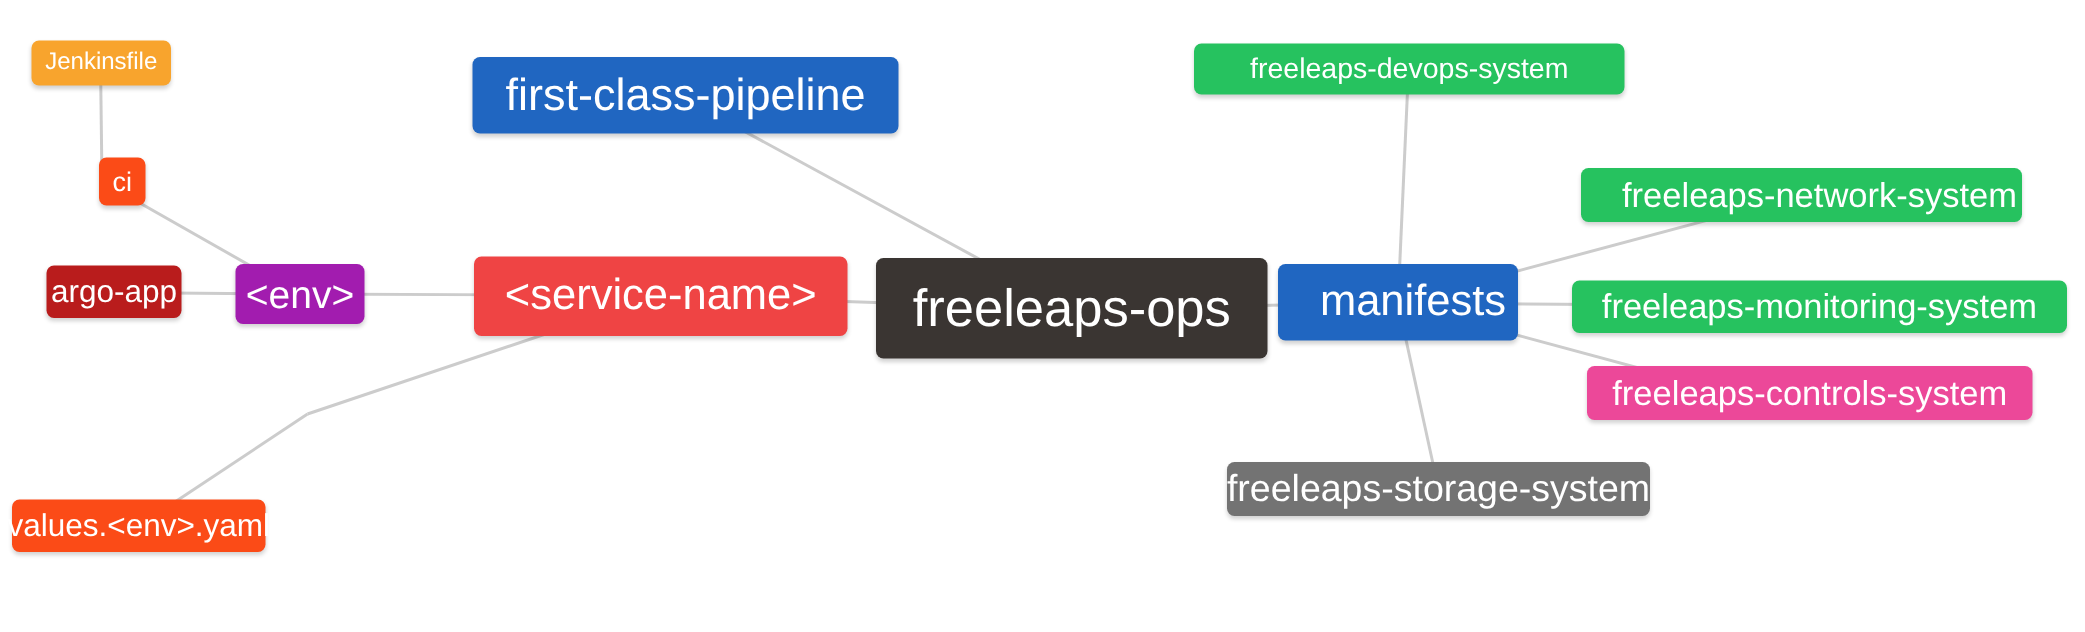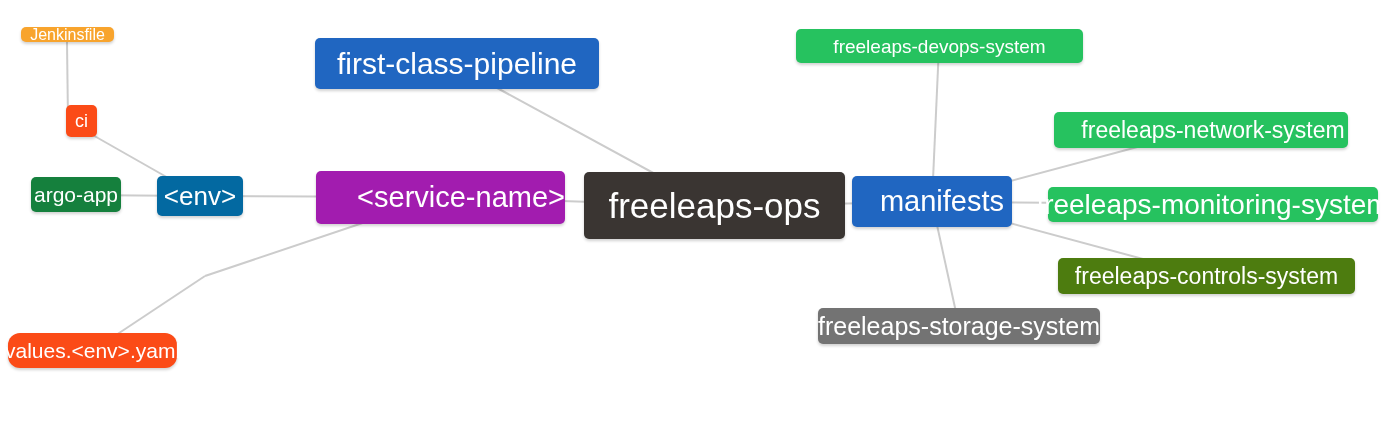--- a/index.html
+++ b/index.html
@@ -59,70 +59,70 @@
     <line x1="453" y1="64" x2="714" y2="206" style="stroke: rgb(204, 204, 204);"></line>
     <line x1="440" y1="197" x2="714" y2="206" style="stroke: rgb(204, 204, 204);"></line>
     <line x1="714" y1="206" x2="932" y2="202" style="stroke: rgb(204, 204, 204);"></line>
     <line x1="932" y1="202" x2="939" y2="46" style="stroke: rgb(204, 204, 204);"></line>
     <line x1="932" y1="202" x2="1201" y2="130" style="stroke: rgb(204, 204, 204);"></line>
     <line x1="932" y1="202" x2="1214" y2="204" style="stroke: rgb(204, 204, 204);"></line>
     <line x1="932" y1="202" x2="1206" y2="276" style="stroke: rgb(204, 204, 204);"></line>
     <line x1="932" y1="202" x2="959" y2="326" style="stroke: rgb(204, 204, 204);"></line>
   </svg>
 
-  <div class="node" style="left: 21px; top: 27px; width: 93px; height: 15px; font-size: 16px; background: rgb(248, 164, 45); text-align: right;">
+  <div class="node" style="left: 21px; top: 27px; width: 93px; height: 30px; font-size: 16px; background: rgb(248, 164, 45); text-align: right;">
     <span>Jenkinsfile</span>
   </div>
 
   <div class="node" style="left: 53px; top: 105px; width: 31px; height: 32px; font-size: 18px; background: rgb(251, 75, 23); margin-left: 13px;">
     <span>ci</span>
   </div>
 
-  <div class="node" style="left: 31px; top: 177px; width: 90px; height: 35px; font-size: 21px; background: #15803d;">
+  <div class="node" style="left: 31px; top: 177px; width: 90px; height: 35px; font-size: 21px; background: #b91c1c;">
     <span>argo-app</span>
   </div>
 
-  <div class="node" style="left: 157px; top: 176px; width: 86px; height: 40px; font-size: 26px; background: #0369a1;">
+  <div class="node" style="left: 157px; top: 176px; width: 86px; height: 40px; font-size: 26px; background: #a21caf;">
     <span>&lt;env&gt;</span>
   </div>
 
 
-  <div class="node" style="left: 8px; top: 333px; width: 169px; height: 35px; font-size: 21px; background: rgb(251, 75, 23); border-radius: 12px;">
+  <div class="node" style="left: 8px; top: 333px; width: 169px; height: 35px; font-size: 21px; background: rgb(251, 75, 23);">
     <span>values.&lt;env&gt;.yaml</span>
   </div>
 
   <div class="node" style="left: 315px; top: 38px; width: 284px; height: 51px; font-size: 30px; background: rgb(32, 102, 193);">
     <span>first-class-pipeline</span>
   </div>
 
-  <div class="node" style="left: 316px; top: 171px; width: 249px; height: 53px; font-size: 29px; background: #a21caf; justify-content: flex-end;">
+  <div class="node" style="left: 316px; top: 171px; width: 249px; height: 53px; font-size: 29px; background: #ef4444;">
     <span>&lt;service-name&gt;</span>
   </div>
 
   <div class="node" style="left: 584px; top: 172px; width: 261px; height: 67px; font-size: 35px; background: rgb(58, 53, 50);">
     <span>freeleaps-ops</span>
   </div>
 
   <div class="node" style="left: 852px; top: 176px; width: 160px; height: 51px; font-size: 29px; background: rgb(32, 102, 193); padding-left: 20px;">
     <span>manifests</span>
   </div>
 
   <div class="node" style="left: 796px; top: 29px; width: 287px; height: 34px; font-size: 19px; background: rgb(38, 194, 95);">
     <span>freeleaps-devops-system</span>
   </div>
 
   <div class="node" style="left: 1054px; top: 112px; width: 294px; height: 36px; font-size: 23px; background: rgb(38, 194, 95); padding-left: 24px;">
     <span>freeleaps-network-system</span>
   </div>
 
-  <div class="node" style="left: 1048px; top: 187px; width: 330px; height: 35px; font-size: 28px; background: rgb(38, 194, 95);">
+  <div class="node" style="left: 1048px; top: 187px; width: 330px; height: 35px; font-size: 23px; background: rgb(38, 194, 95);">
     <span>freeleaps-monitoring-system</span>
   </div>
 
-  <div class="node" style="left: 1058px; top: 258px; width: 297px; height: 36px; font-size: 23px; background: #4d7c0f;">
+  <div class="node" style="left: 1058px; top: 244px; width: 297px; height: 36px; font-size: 23px; background: #ec4899;">
     <span>freeleaps-controls-system</span>
   </div>
 
   <div class="node" style="left: 818px; top: 308px; width: 282px; height: 36px; font-size: 25px; background: #737373;">
     <span>freeleaps-storage-system</span>
   </div>
 
 </div>
 
 </body></html>

